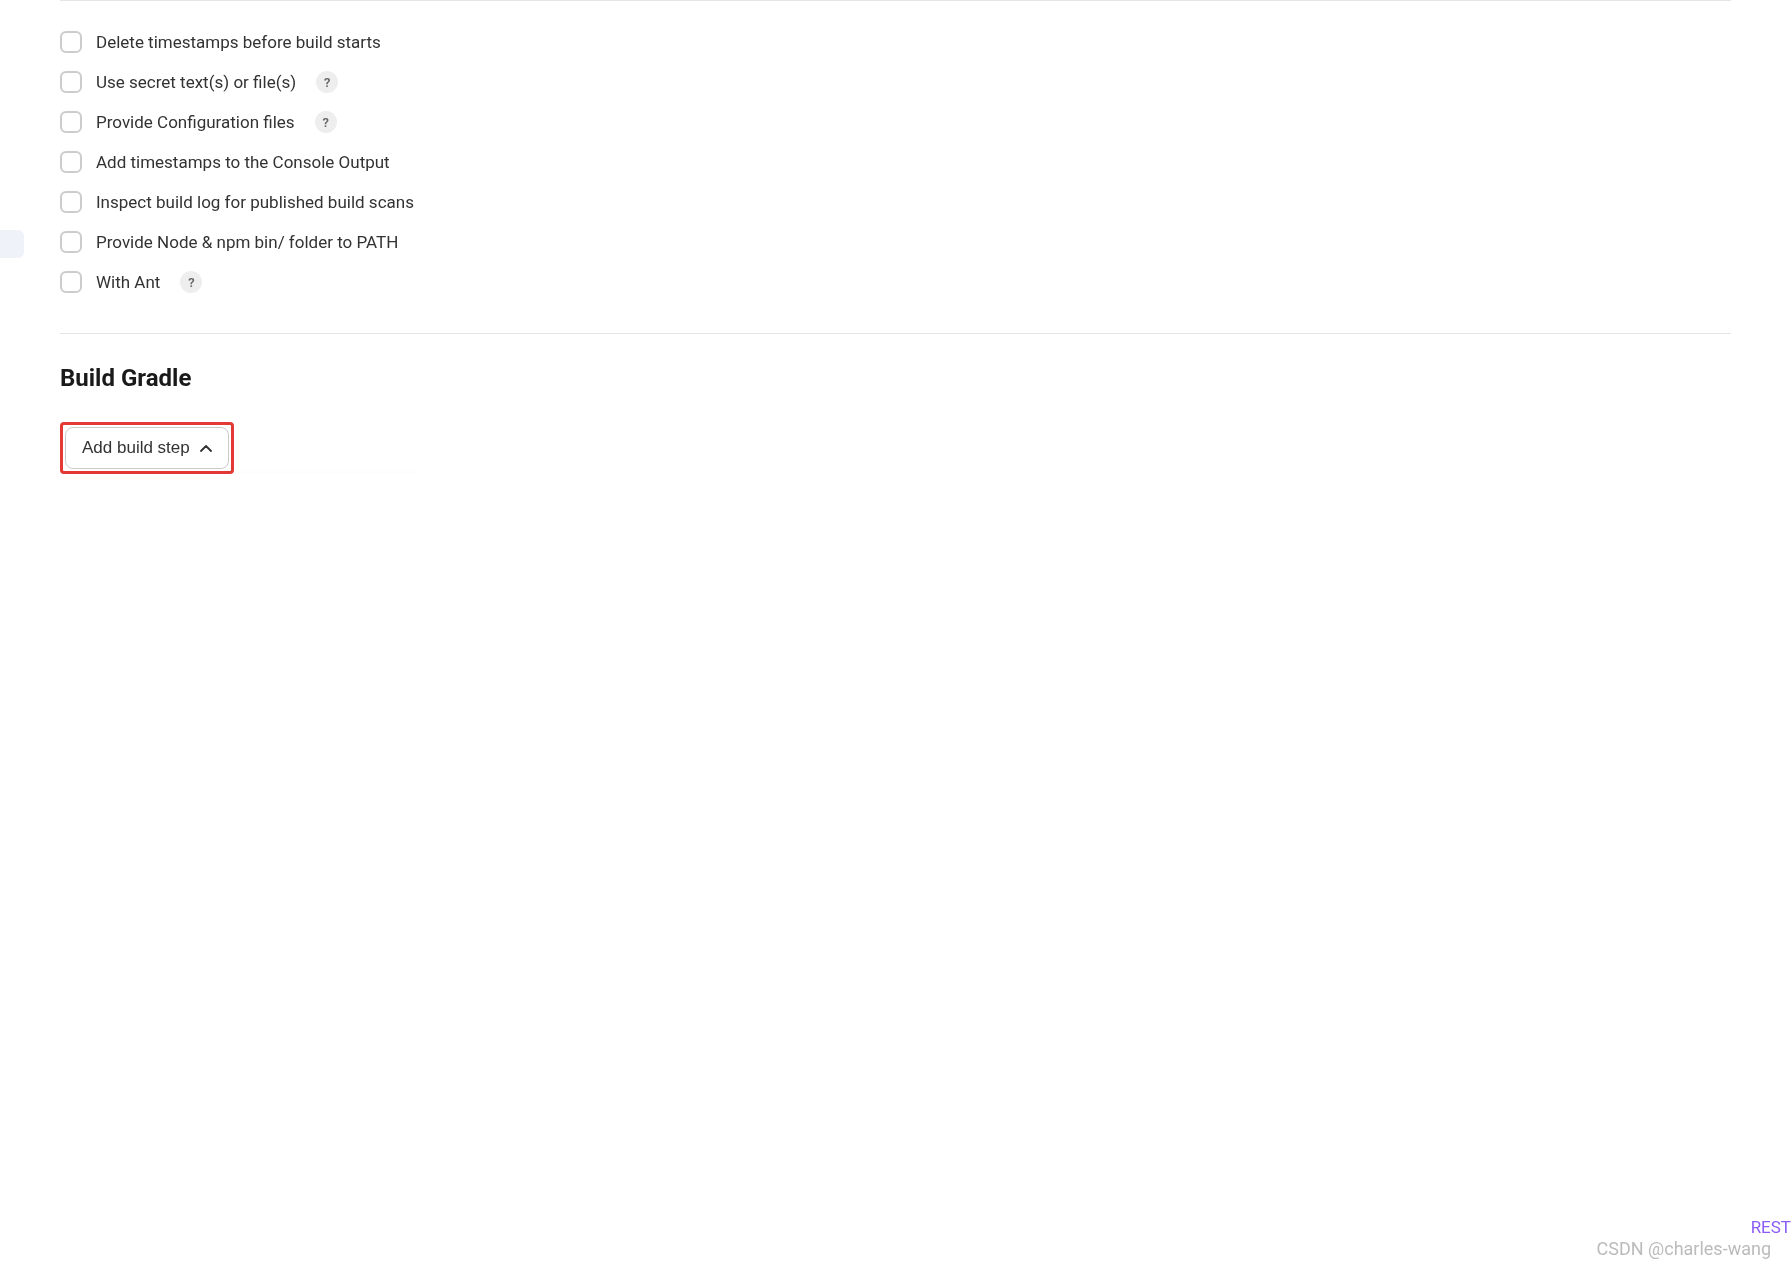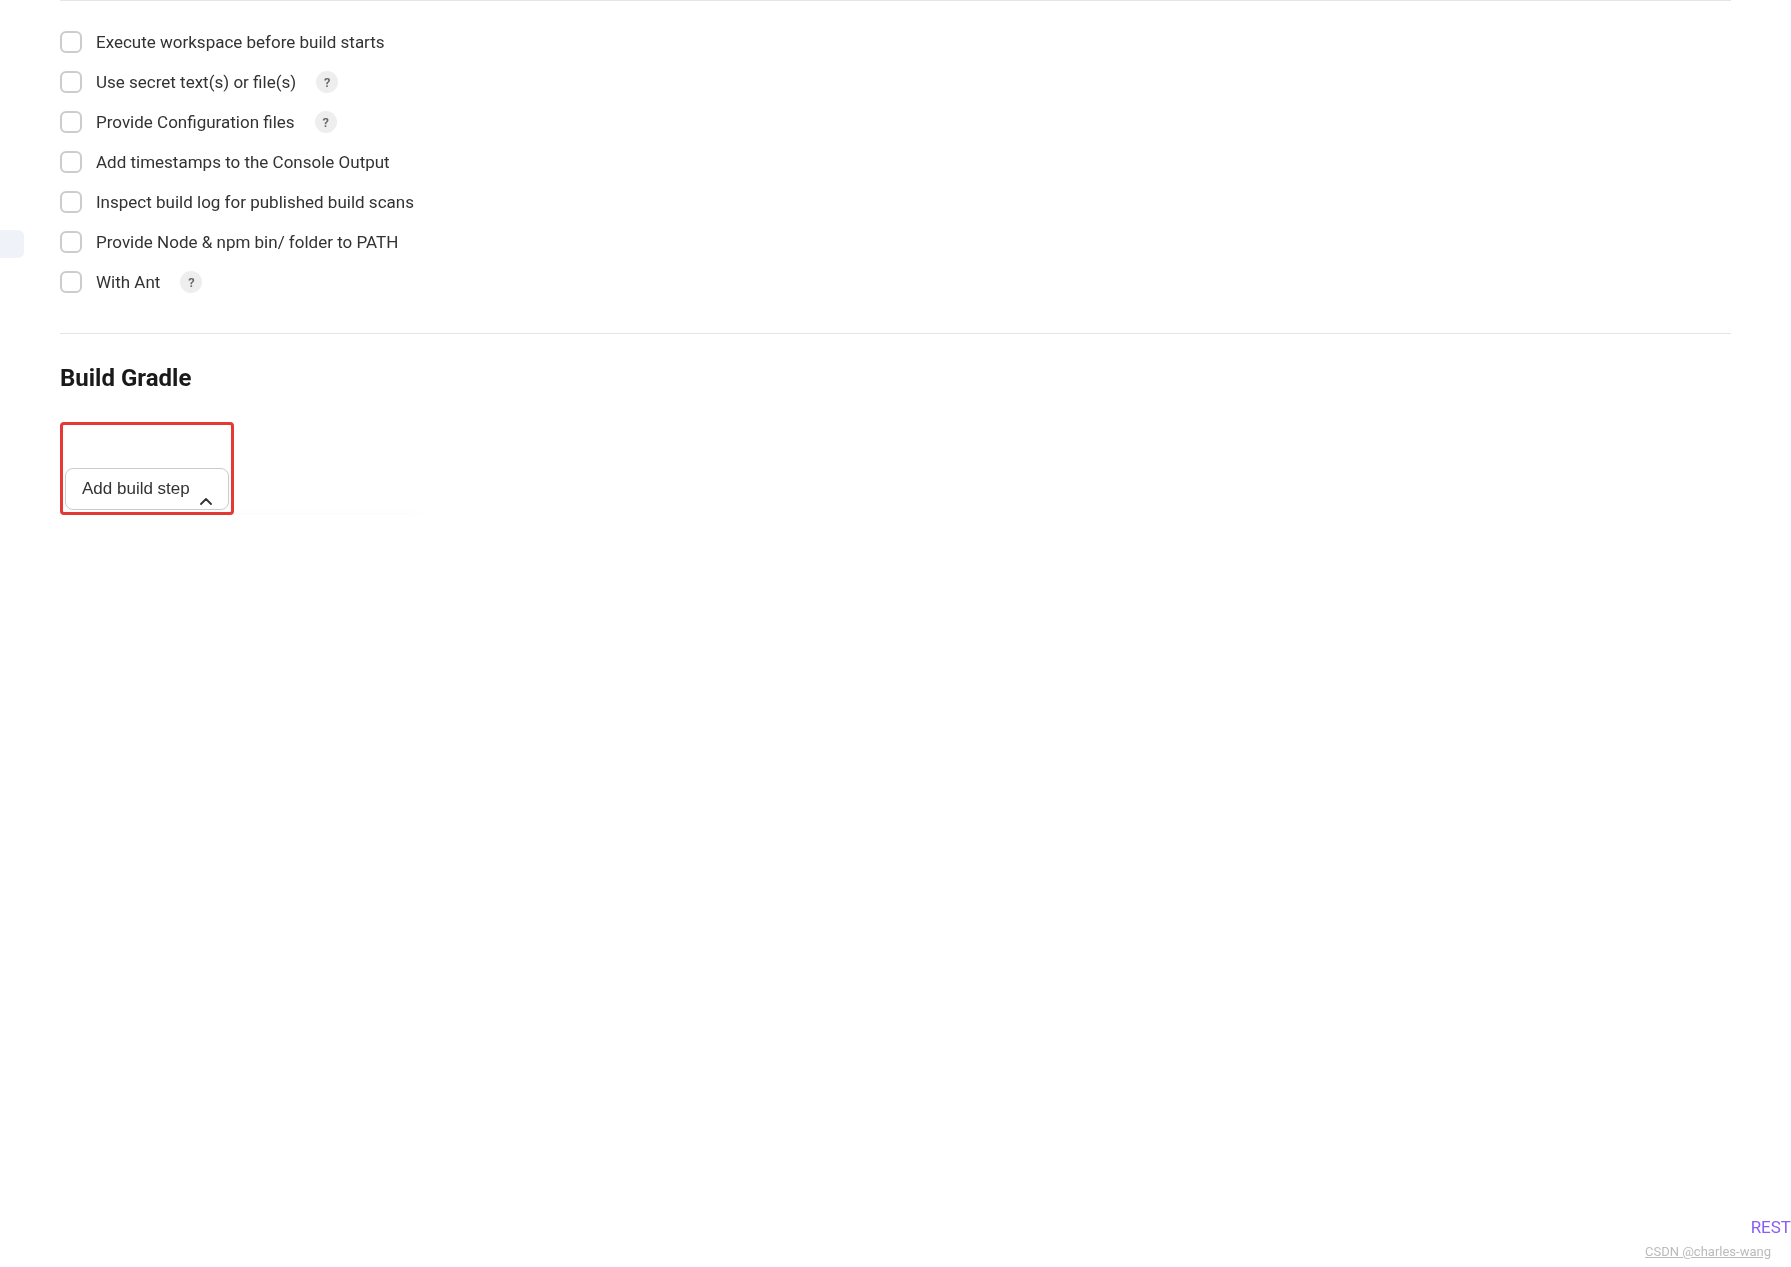--- a/index.html
+++ b/index.html
@@ -68,30 +68,29 @@
     .section-divider {
       border-top: 1px solid #e5e5e5;
       margin: 30px 0;
     }
     .dropdown-wrapper {
       position: relative;
       display: inline-block;
     }
     .dropdown-button {
       display: inline-flex;
-      align-items: flex-end;
+      align-items: flex-start;
       gap: 10px;
       padding: 10px 16px;
       background: #fff;
       border: 1px solid #ccc;
       border-radius: 8px;
       font-size: 17px;
       color: #333;
       cursor: pointer;
-      margin-top: 41px;
     }
     .highlight-box {
       border: 3px solid #e53935;
       border-radius: 4px;
       padding: 2px;
       display: inline-block;
     }
     .chevron-icon {
       display: inline-block;
       width: 12px;
@@ -144,23 +143,22 @@
       background: #eef0f9;
       border: 3px solid #e53935;
       border-radius: 2px;
       margin: 0 4px;
       padding: 6px 12px;
     }
     .bottom-watermark {
       position: fixed;
       bottom: 8px;
       right: 20px;
-      font-size: 13px;
+      font-size: 18px;
       color: #bbb;
-      text-decoration: underline;
     }
     .bottom-right-text {
       position: fixed;
       bottom: 30px;
       right: 0;
       font-size: 17px;
       color: #8b5cf6;
     }
     .left-tab {
       position: absolute;
@@ -177,21 +175,21 @@
 
 <div class="left-tab"></div>
 
 <div class="container">
   <div class="top-divider"></div>
 
 
   <div class="checkbox-list">
     <div class="checkbox-row">
       <div class="checkbox"></div>
-      <span class="checkbox-label">Execute workspace before build starts</span>
+      <span class="checkbox-label">Delete timestamps before build starts</span>
     </div>
     <div class="checkbox-row">
       <div class="checkbox"></div>
       <span class="checkbox-label">Use secret text(s) or file(s)</span>
       <span class="help-icon">?</span>
     </div>
     <div class="checkbox-row">
       <div class="checkbox"></div>
       <span class="checkbox-label">Provide Configuration files</span>
       <span class="help-icon">?</span>

